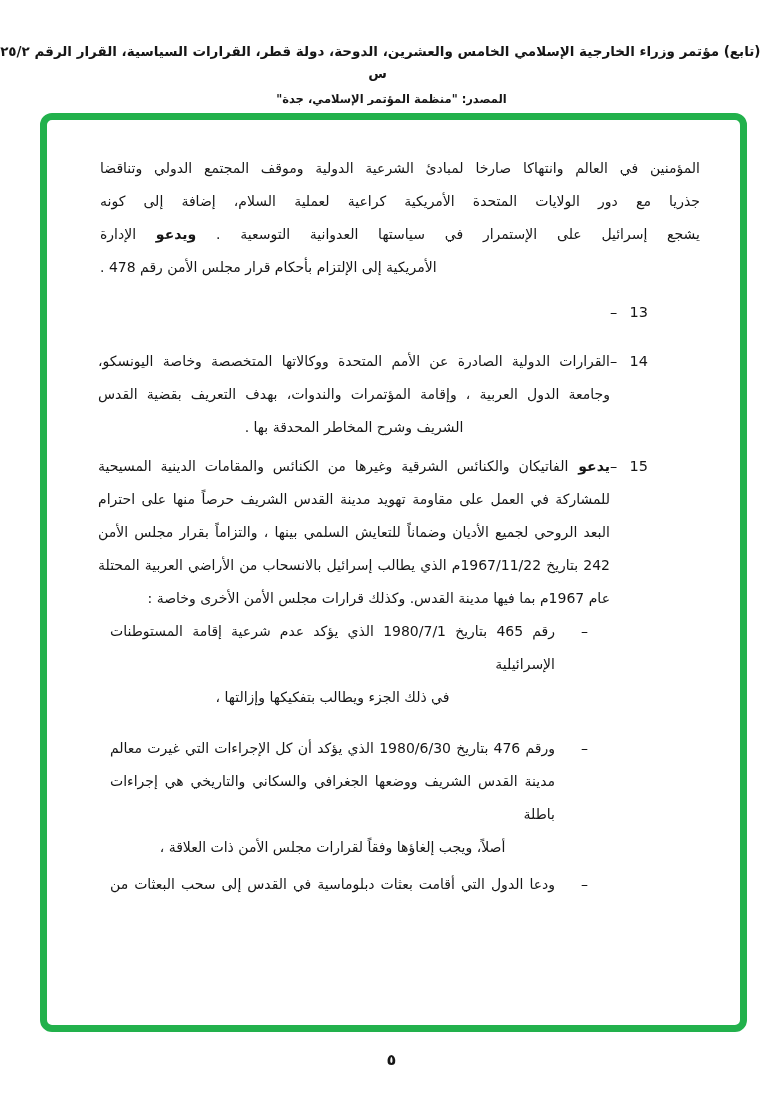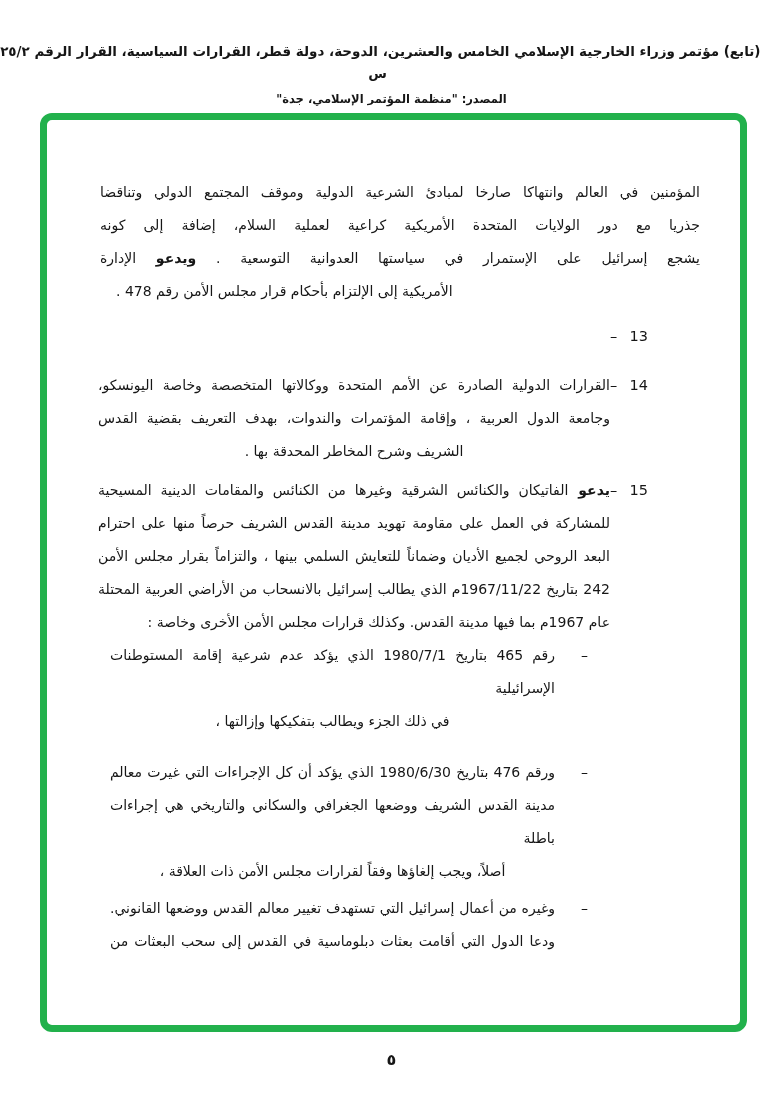--- a/index.html
+++ b/index.html
@@ -21,28 +21,28 @@
     width:707px;height:919px;
     box-sizing:border-box;
     border:7px solid #22b14c;
     border-radius:12px;
     background:transparent;
   }
   
   .content{
     position:absolute;left:47px;top:120px;width:693px;height:905px;
     direction:rtl;
-    padding-top:56px;box-sizing:border-box;
+    padding-top:32px;box-sizing:border-box;
     font-size:14px;
   }
   .ln{
     text-align:justify;text-align-last:justify;
     line-height:33px;white-space:normal;
   }
-  .ln.last-left{text-align-last:left;margin-left:16px;}
+  .ln.last-left{text-align-last:left;}
   .ln.last-center{text-align-last:center;}
   .ln.last-right{text-align-last:right;}
   .ln.last-justify{text-align-last:justify;}
   .lead{font-weight:bold;padding-left:10px;}
   .boldword{font-weight:bold;}
   
   .intro{margin-right:40px;width:600px;margin-bottom:12px;}
   
   .item{display:flex;margin-right:92px;}
   .numcol{
@@ -137,21 +137,20 @@
         <div class="ln">ورقم 476 بتاريخ 1980/6/30 الذي يؤكد أن كل الإجراءات التي غيرت معالم</div>
         <div class="ln">مدينة القدس الشريف ووضعها الجغرافي والسكاني والتاريخي هي إجراءات باطلة</div>
         <div class="ln last-center">أصلاً، ويجب إلغاؤها وفقاً لقرارات مجلس الأمن ذات العلاقة ،</div>
       </div>
     </div>
 
     <div class="sub s3">
       <div class="subdash">–</div>
       <div class="subgap"></div>
       <div class="subtext">
-        <div class="ln">وغيره من أعمال إسرائيل التي تستهدف تغيير معالم القدس ووضعها القانوني.</div>
         <div class="ln last-justify">ودعا الدول التي أقامت بعثات دبلوماسية في القدس إلى سحب البعثات من</div>
       </div>
     </div>
 
   </div>
 
   <div class="pagenum">٥</div>
 
 </div>
 

